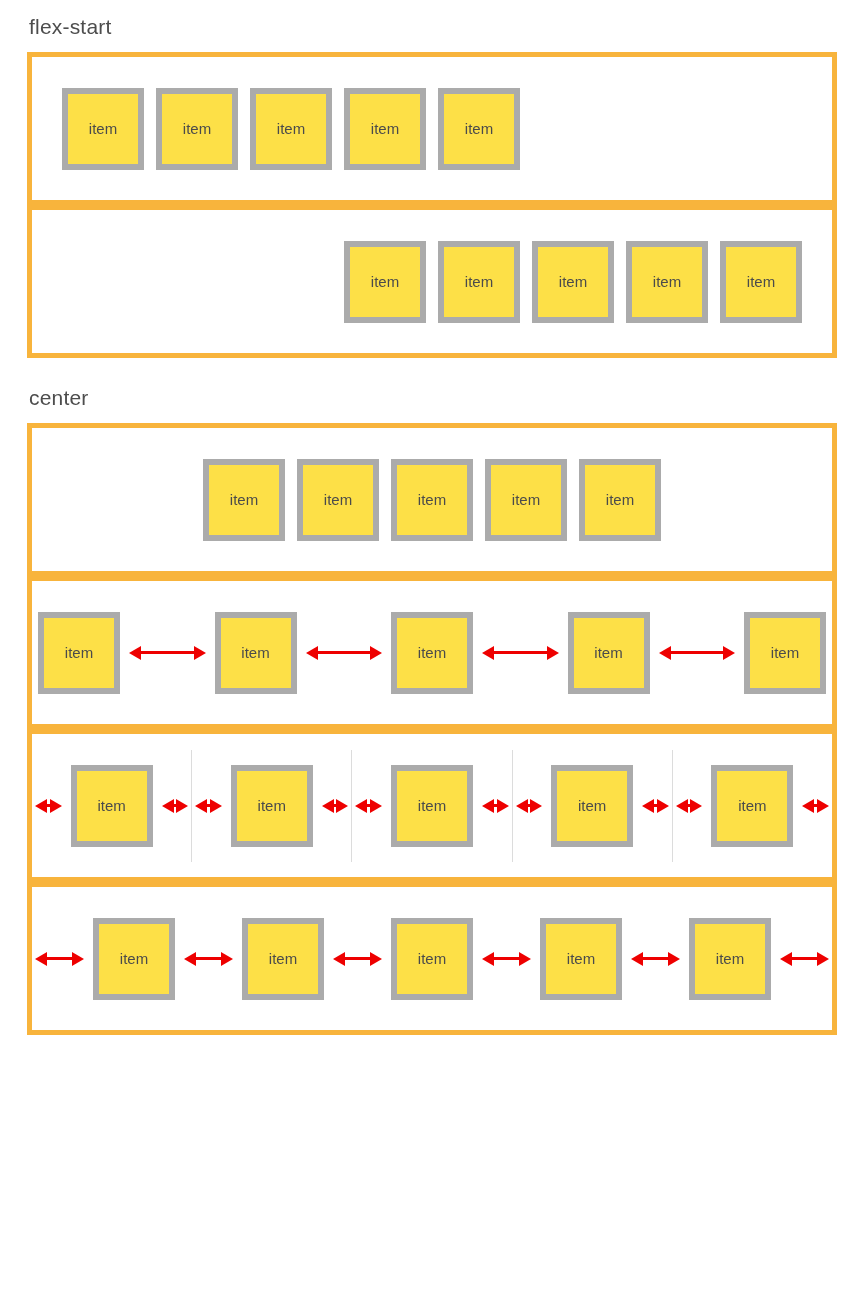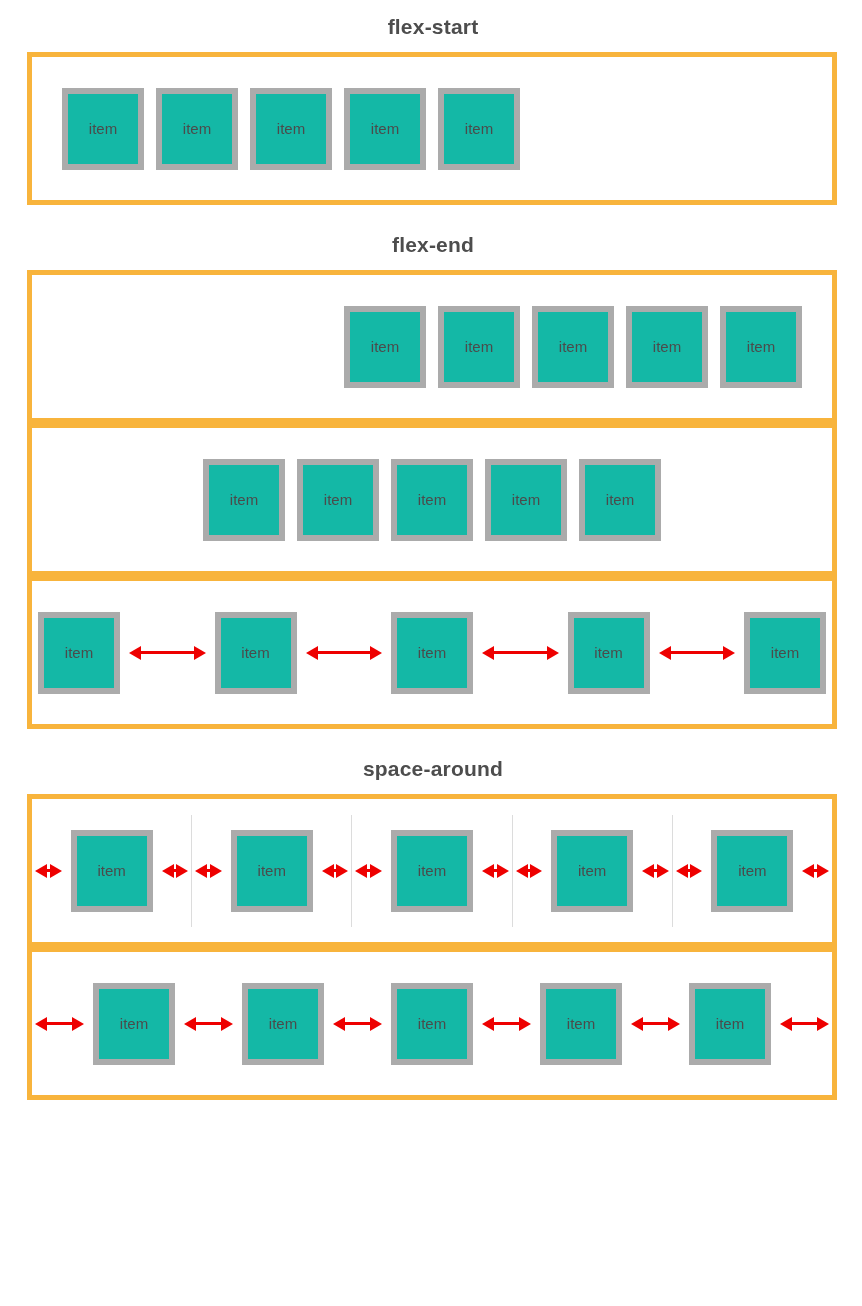--- a/index.html
+++ b/index.html
@@ -6,26 +6,25 @@
   body {
     width: 862px;
     box-sizing: border-box;
     padding: 13px 25px 11px 27px;
     background: #ffffff;
     font-family: "Liberation Sans", "DejaVu Sans", sans-serif;
   }
   section { display: block; }
   .section-label {
     font-size: 21px;
-    font-weight: 700;
+    font-weight: 400;
     line-height: 28px;
     color: var(--label-text, #4d4d4d);
     margin: 26px 0 11px 2px;
     letter-spacing: 0.2px;
-    text-align: center;
   }
   section:first-of-type .section-label { margin-top: 0; }
 
   .flex-container {
     display: flex;
     align-items: center;
     height: 143px;
     border: 5px solid var(--container-border, #f8b43c);
     background: #ffffff;
   }
@@ -38,21 +37,21 @@
     flex: none;
     width: 70px;
     height: 70px;
     border: 6px solid var(--item-border, #ababab);
     margin: 0 6px;
     display: flex;
     align-items: center;
     justify-content: center;
     font-size: 15px;
     color: #4b4b4b;
-    background: #14b8a6;
+    background: #fde047;
   }
 
   .arrow {
     flex: 1 1 0;
     min-width: 26px;
     height: 14px;
     margin: 0 3px;
     position: relative;
     background: linear-gradient(var(--arrow-red, #ee0000), var(--arrow-red, #ee0000)) center / calc(100% - 18px) 3px no-repeat;
   }
@@ -85,31 +84,31 @@
   <div class="flex-container jc-start">
     <div class="item">item</div>
     <div class="item">item</div>
     <div class="item">item</div>
     <div class="item">item</div>
     <div class="item">item</div>
   </div>
 </section>
 
 <section>
-  <h2 class="section-label">flex-end</h2>
   <div class="flex-container jc-end">
     <div class="item">item</div>
     <div class="item">item</div>
     <div class="item">item</div>
     <div class="item">item</div>
     <div class="item">item</div>
   </div>
 </section>
 
 <section>
+  <h2 class="section-label">center</h2>
   <div class="flex-container jc-center">
     <div class="item">item</div>
     <div class="item">item</div>
     <div class="item">item</div>
     <div class="item">item</div>
     <div class="item">item</div>
   </div>
 </section>
 
 <section>
@@ -120,21 +119,20 @@
     <div class="arrow"></div>
     <div class="item">item</div>
     <div class="arrow"></div>
     <div class="item">item</div>
     <div class="arrow"></div>
     <div class="item">item</div>
   </div>
 </section>
 
 <section>
-  <h2 class="section-label">space-around</h2>
   <div class="flex-container with-arrows">
     <div class="arrow"></div>
     <div class="item">item</div>
     <div class="arrow"></div>
     <div class="divider"></div>
     <div class="arrow"></div>
     <div class="item">item</div>
     <div class="arrow"></div>
     <div class="divider"></div>
     <div class="arrow"></div>

